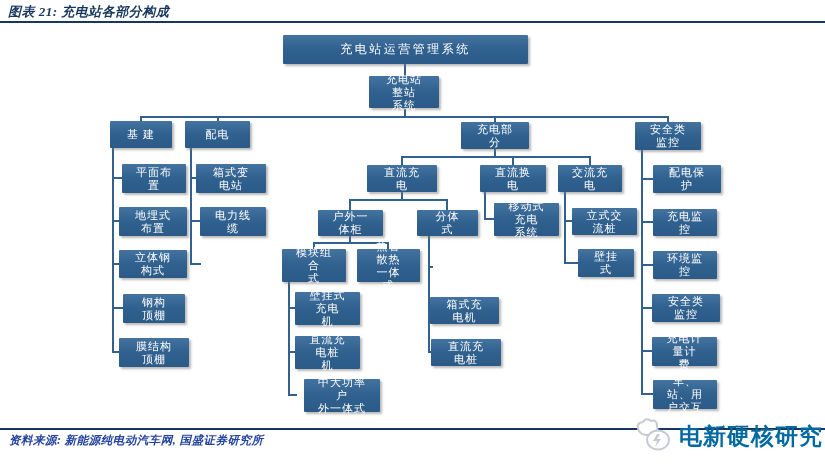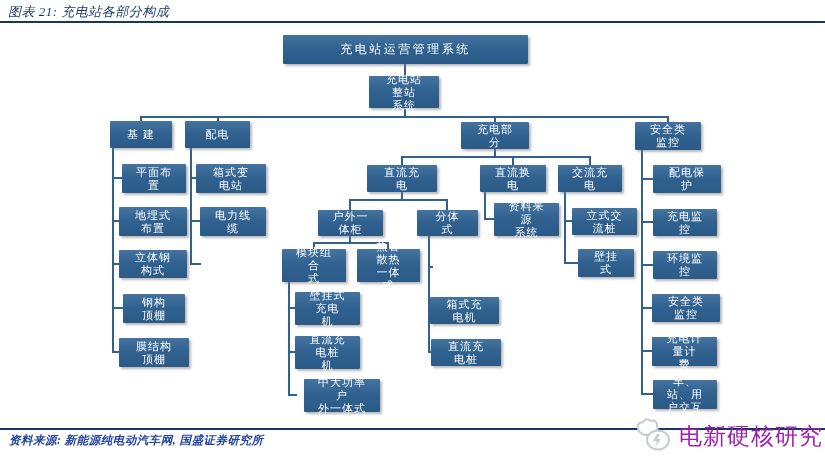--- a/index.html
+++ b/index.html
@@ -1,24 +1,24 @@
 <!DOCTYPE html>
 <html><head>
 <meta charset="utf-8">
 <style>
   html,body{margin:0;padding:0;background:#fff;}
   .screen{position:relative;width:825px;height:469px;background:#ffffff;overflow:hidden;
           font-family:"Liberation Sans",sans-serif;}
   .fig-title{position:absolute;left:8px;top:3px;font-family:"Liberation Serif",serif;
-             font-style:italic;font-weight:normal;font-size:13px;color:#17375e;letter-spacing:.5px;}
+             font-style:italic;font-weight:bold;font-size:13px;color:#17375e;letter-spacing:.5px;}
   .rule{position:absolute;left:0;width:825px;height:2px;background:#17375e;z-index:1;}
   .source-note{position:absolute;left:9px;top:433px;font-family:"Liberation Serif",serif;
                font-style:italic;font-weight:bold;font-size:11.5px;color:#2344a0;letter-spacing:.5px;}
   .watermark{position:absolute;left:633px;top:417px;display:flex;align-items:center;z-index:5;}
-  .wm-text{font-size:23px;font-weight:normal;color:#a21caf;letter-spacing:1px;margin-left:4px;}
+  .wm-text{font-size:23px;font-weight:bold;color:#0369a1;letter-spacing:1px;margin-left:4px;}
   .node{position:absolute;box-sizing:border-box;z-index:3;
         background:linear-gradient(180deg,#44739f 0%,#30618f 48%,#2b5a86 100%);
         box-shadow:2px 2px 2.5px rgba(125,125,125,.55);border-radius:1px;
         display:flex;align-items:center;justify-content:center;text-align:center;
         color:#fff;font-size:11px;line-height:13px;letter-spacing:1px;
         white-space:pre-line;padding:1px 14px;}
   .node.big{font-size:12px;letter-spacing:2.5px;}
   .cv{position:absolute;width:2px;background:#31618f;z-index:2;}
   .ch{position:absolute;height:2px;background:#31618f;z-index:2;}
 </style>
@@ -63,21 +63,21 @@
   <div class="node" style="left:295px;top:292px;width:65px;height:33px"><span>壁挂式充电
 机</span></div>
   <div class="node" style="left:295px;top:336px;width:65px;height:33px"><span>直流充电桩
 机</span></div>
   <div class="node" style="left:304px;top:379px;width:76px;height:33px"><span>中大功率户
 外一体式</span></div>
 
   <div class="node" style="left:430px;top:297px;width:69px;height:27px"><span>箱式充电机</span></div>
   <div class="node" style="left:431px;top:339px;width:70px;height:27px"><span>直流充电桩</span></div>
 
-  <div class="node" style="left:494px;top:203px;width:65px;height:33px"><span>资料来源
+  <div class="node" style="left:494px;top:203px;width:65px;height:33px"><span>移动式充电
 系统</span></div>
 
   <div class="node" style="left:572px;top:208px;width:65px;height:27px"><span>立式交流桩</span></div>
   <div class="node" style="left:578px;top:249px;width:56px;height:28px"><span>壁挂式</span></div>
 
   <div class="node" style="left:653px;top:165px;width:68px;height:28px"><span>配电保护</span></div>
   <div class="node" style="left:653px;top:209px;width:64px;height:27px"><span>充电监控</span></div>
   <div class="node" style="left:653px;top:251px;width:64px;height:28px"><span>环境监控</span></div>
   <div class="node" style="left:652px;top:294px;width:68px;height:28px"><span>安全类监控</span></div>
   <div class="node" style="left:652px;top:337px;width:65px;height:29px"><span>充电计量计

